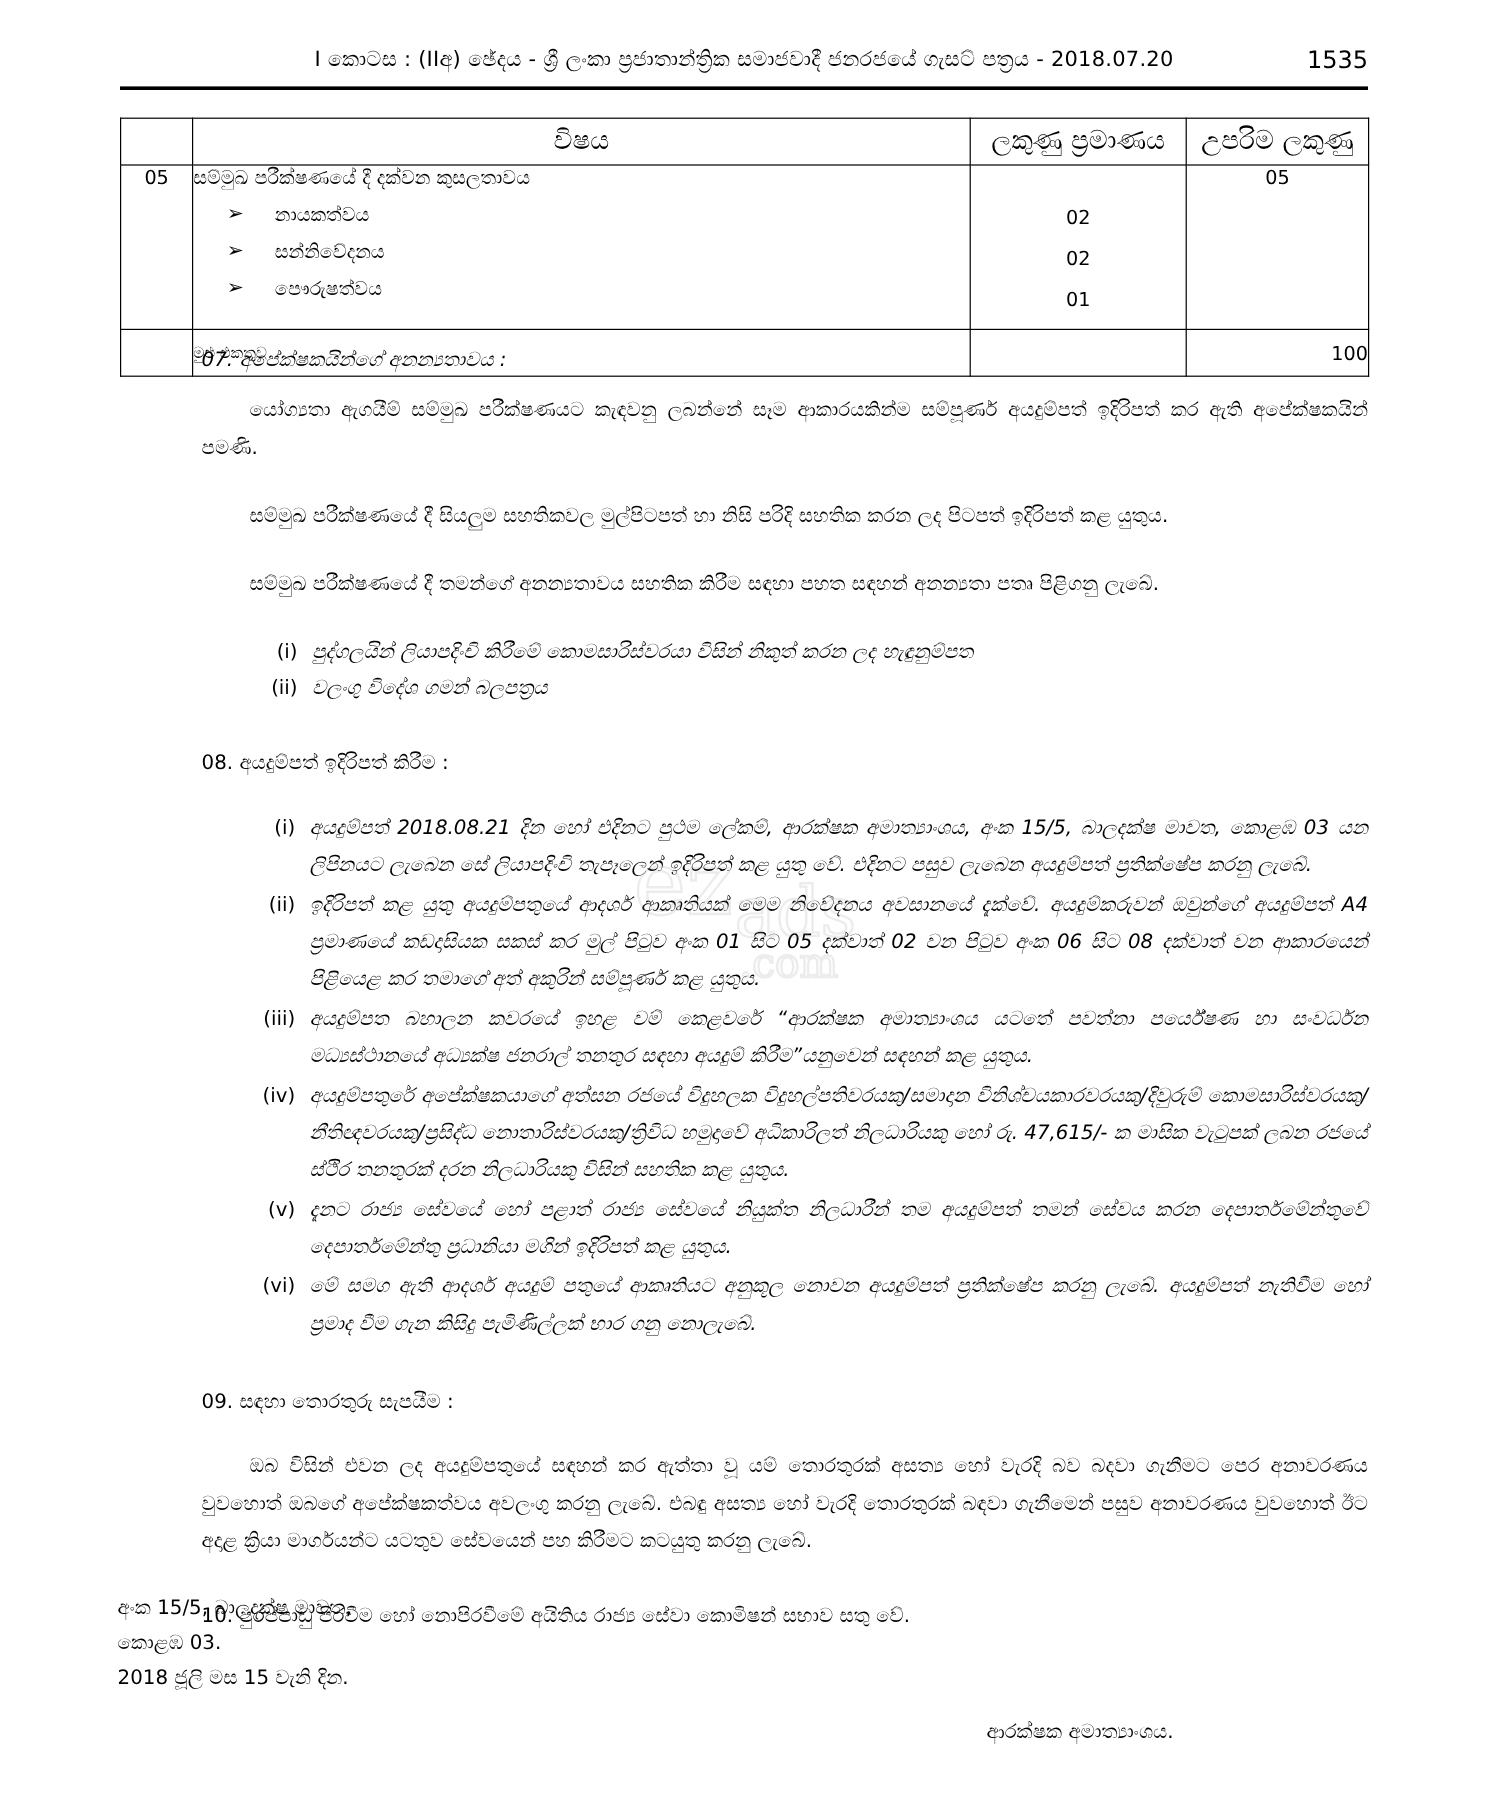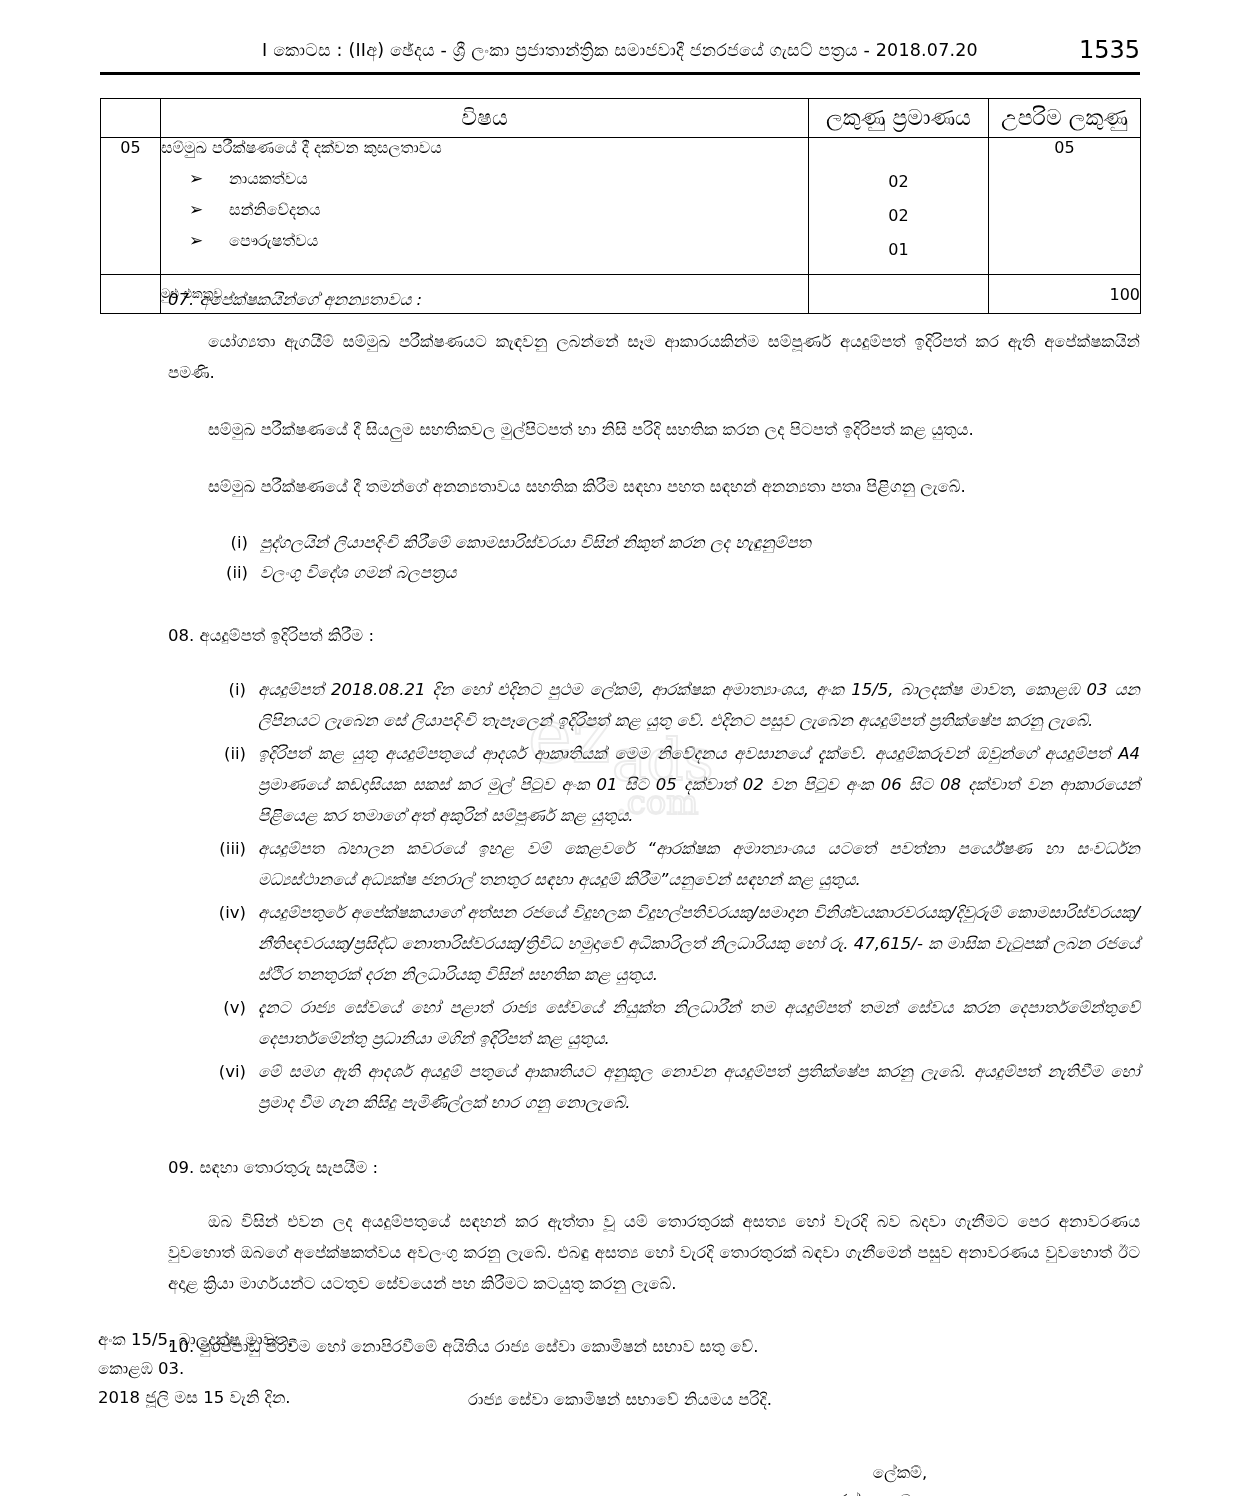--- a/index.html
+++ b/index.html
@@ -38,21 +38,21 @@
     text-align: center;
     font-size: 17.5px;
     line-height: 24px;
     letter-spacing: 0.2px;
     white-space: nowrap;
   }
   .header-page-no {
     position: absolute;
     right: 0;
     top: 0;
-    font-size: 24px;
+    font-size: 20px;
     line-height: 24px;
   }
   .header-rule {
     position: absolute;
     top: 72px;
     left: 100px;
     width: 1040px;
     height: 3px;
     background: #000;
   }
@@ -389,24 +389,22 @@
     <div class="indent-block">
       <p class="para first-indent">ඔබ විසින් එවන ලද අයදුම්පතුයේ සඳහන් කර ඇත්තා වූ යම් තොරතුරක් අසත්‍ය හෝ වැරදි බව  බදවා ගැනීමට පෙර අනාවරණය වුවහොත් ඔබගේ අපේක්ෂකත්වය අවලංගු කරනු ලැබේ. එබඳු අසත්‍ය හෝ වැරදි තොරතුරක් බඳවා ගැනීමෙන් පසුව අනාවරණය වුවහොත් ඊට අදාළ ක්‍රියා මාර්ගයන්ට යටතුව සේවයෙන් පහ කිරීමට කටයුතු කරනු ලැබේ.</p>
     </div>
 
     <div class="gap-lg"></div>
 
     <div class="section-heading plain">10. පුරප්පාඩු පිරවීම හෝ නොපිරවීමේ අයිතිය රාජ්‍ය සේවා කොමිෂන් සභාව සතු වේ.</div>
 
     <div class="gap-md"></div>
 
-    <div class="closing-center">රාජ්‍ය සේවා කොමිෂන් සභාවේ නියමය පරිදි.</div>
 
     <div class="signature">
-      <span class="sig-role">ලේකම්,</span>
       <span class="sig-ministry">ආරක්ෂක අමාත්‍යාංශය.</span>
     </div>
   </div>
 
   <div class="footer-address">
     <div>අංක 15/5, බාලදක්ෂ මාවත,</div>
     <div>කොළඹ 03.</div>
     <div>2018 ජූලි මස 15 වැනි දින.</div>
   </div>
 

